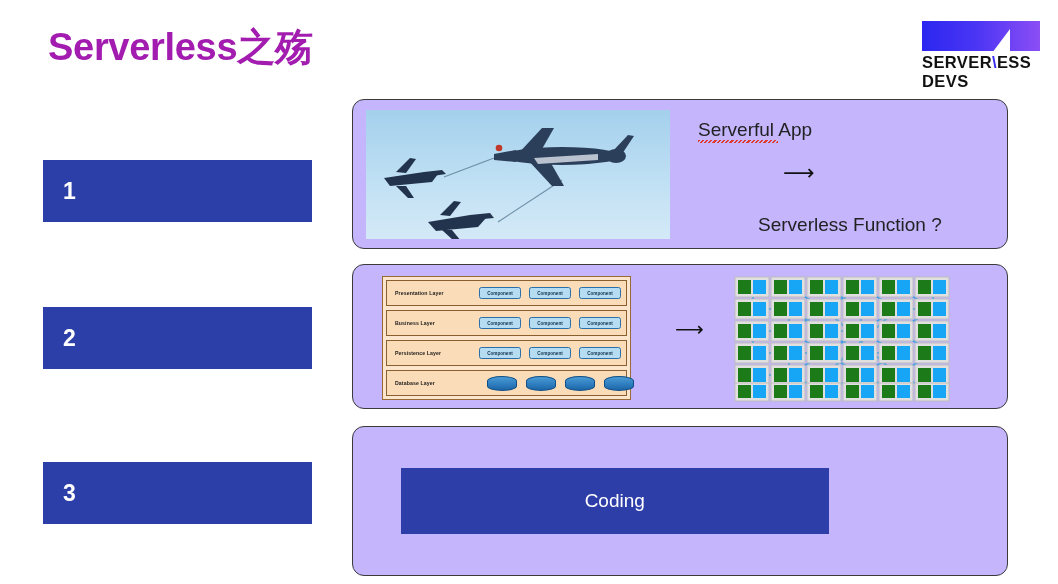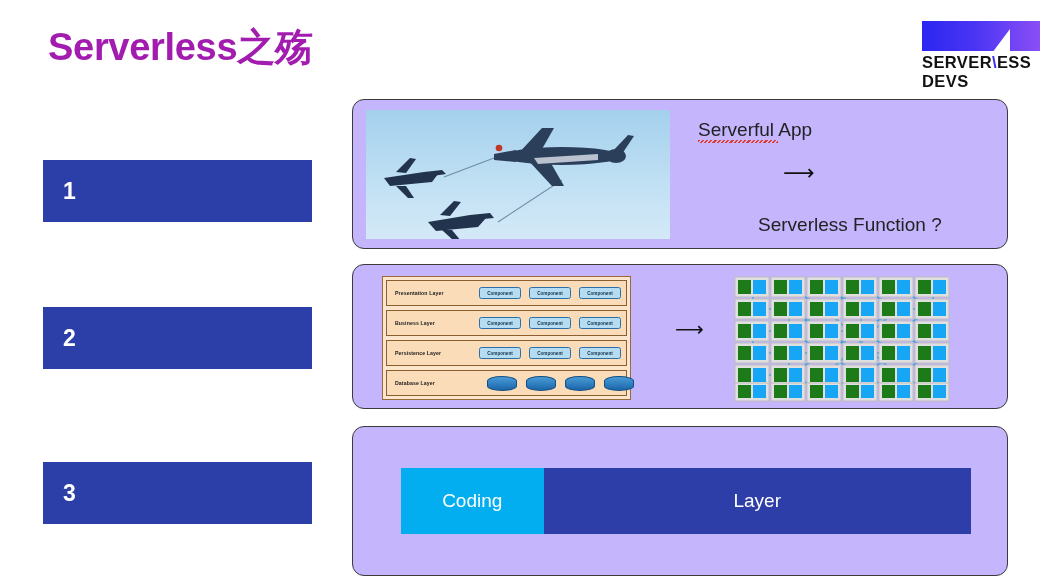--- a/index.html
+++ b/index.html
@@ -455,16 +455,15 @@
             <rect x="187" y="112" width="13" height="13" fill="#1d7a18"></rect>
             <rect x="202" y="112" width="13" height="13" fill="#16a6f5"></rect>
         </g>
       </g>
     </svg>
   </div>
 </div>
 
 <div class="card" id="card-3">
   <div id="effort-bar">
-    <div class="bar-seg" id="bar-seg-coding" style="flex: 0 0 25%;">Coding</div>
-    <div class="bar-seg" id="bar-seg-other" style="flex: 0 0 75%;">Layer</div>
+    <div class="bar-seg" id="bar-seg-other" style="flex: 0 0 75%;">Coding</div>
   </div>
 </div>
 
 </body></html>

